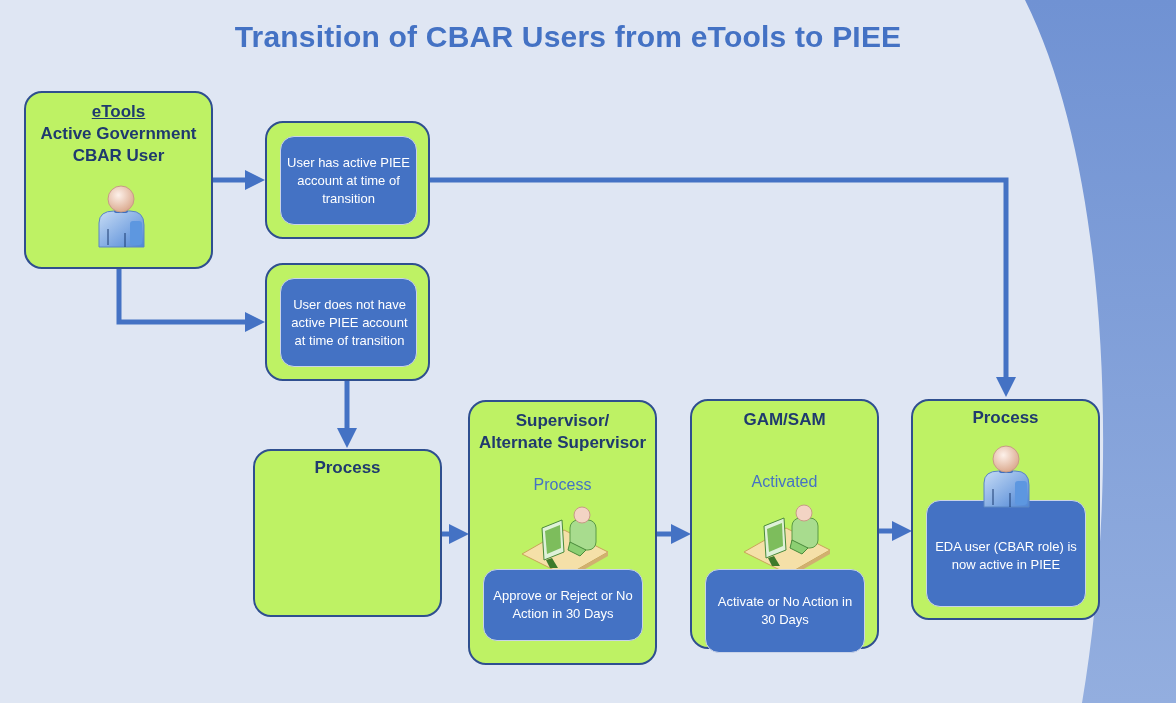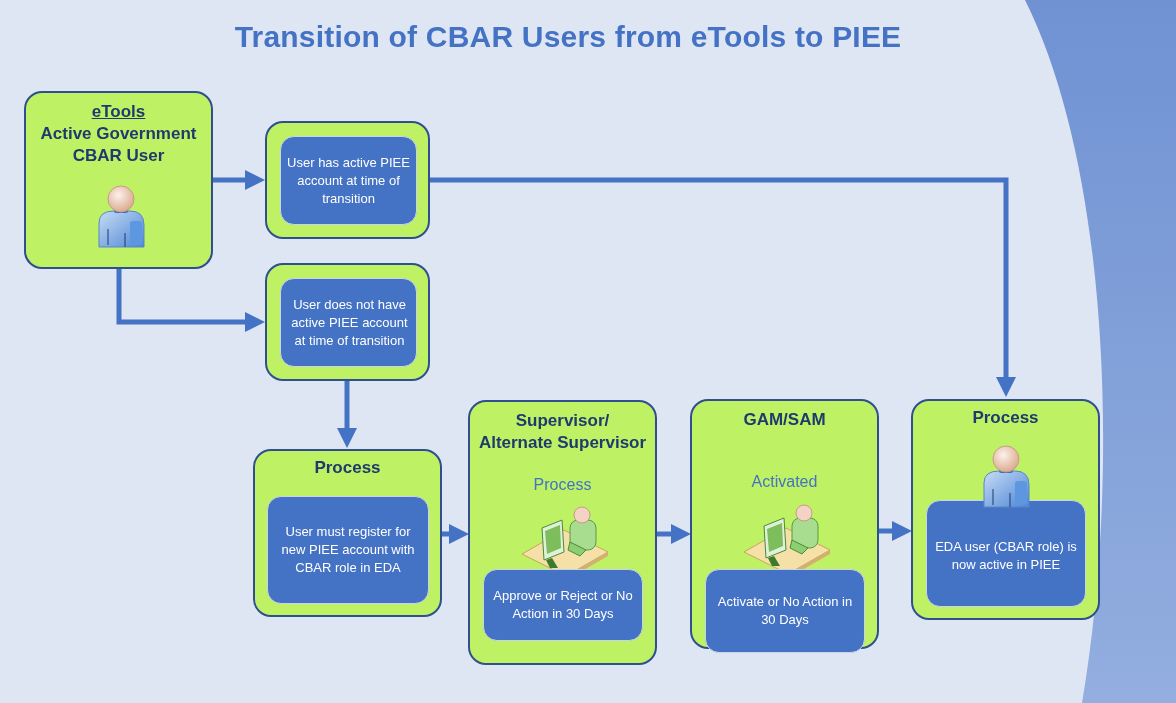--- a/index.html
+++ b/index.html
@@ -75,21 +75,20 @@
 <div class="box" style="left:265px;top:121px;width:165px;height:118px;padding-left:9px;">
   <div class="inner" style="left:13px;top:13px;width:137px;height:89px;">User has active PIEE account at time of transition</div>
 </div>
 
 <div class="box" style="left:265px;top:263px;width:165px;height:118px;">
   <div class="inner" style="left:13px;top:13px;width:137px;height:89px;padding-left:8px;">User does not have active PIEE account at time of transition</div>
 </div>
 
 <div class="box" style="left:253px;top:449px;width:189px;height:168px;">
   <div class="hdr" style="top:6px;">Process</div>
-  <div class="inner" style="left:12px;top:45px;width:162px;height:108px;">User must register for new PIEE account with CBAR role in EDA</div>
 </div>
 
 <div class="box" style="left:468px;top:400px;width:189px;height:265px;">
   <div class="hdr" style="top:8px;">
     <div>Supervisor/</div>
     <div>Alternate Supervisor</div>
   </div>
   <div class="status" style="top:74px;">Process</div>
   <svg class="icon" style="left:50px;top:104px;" width="90" height="72" viewBox="0 0 90 72">
     <path d="M2,48 L44,24 L88,46 L46,70 Z" fill="#f5e0a8" stroke="#c9a45a"></path>

